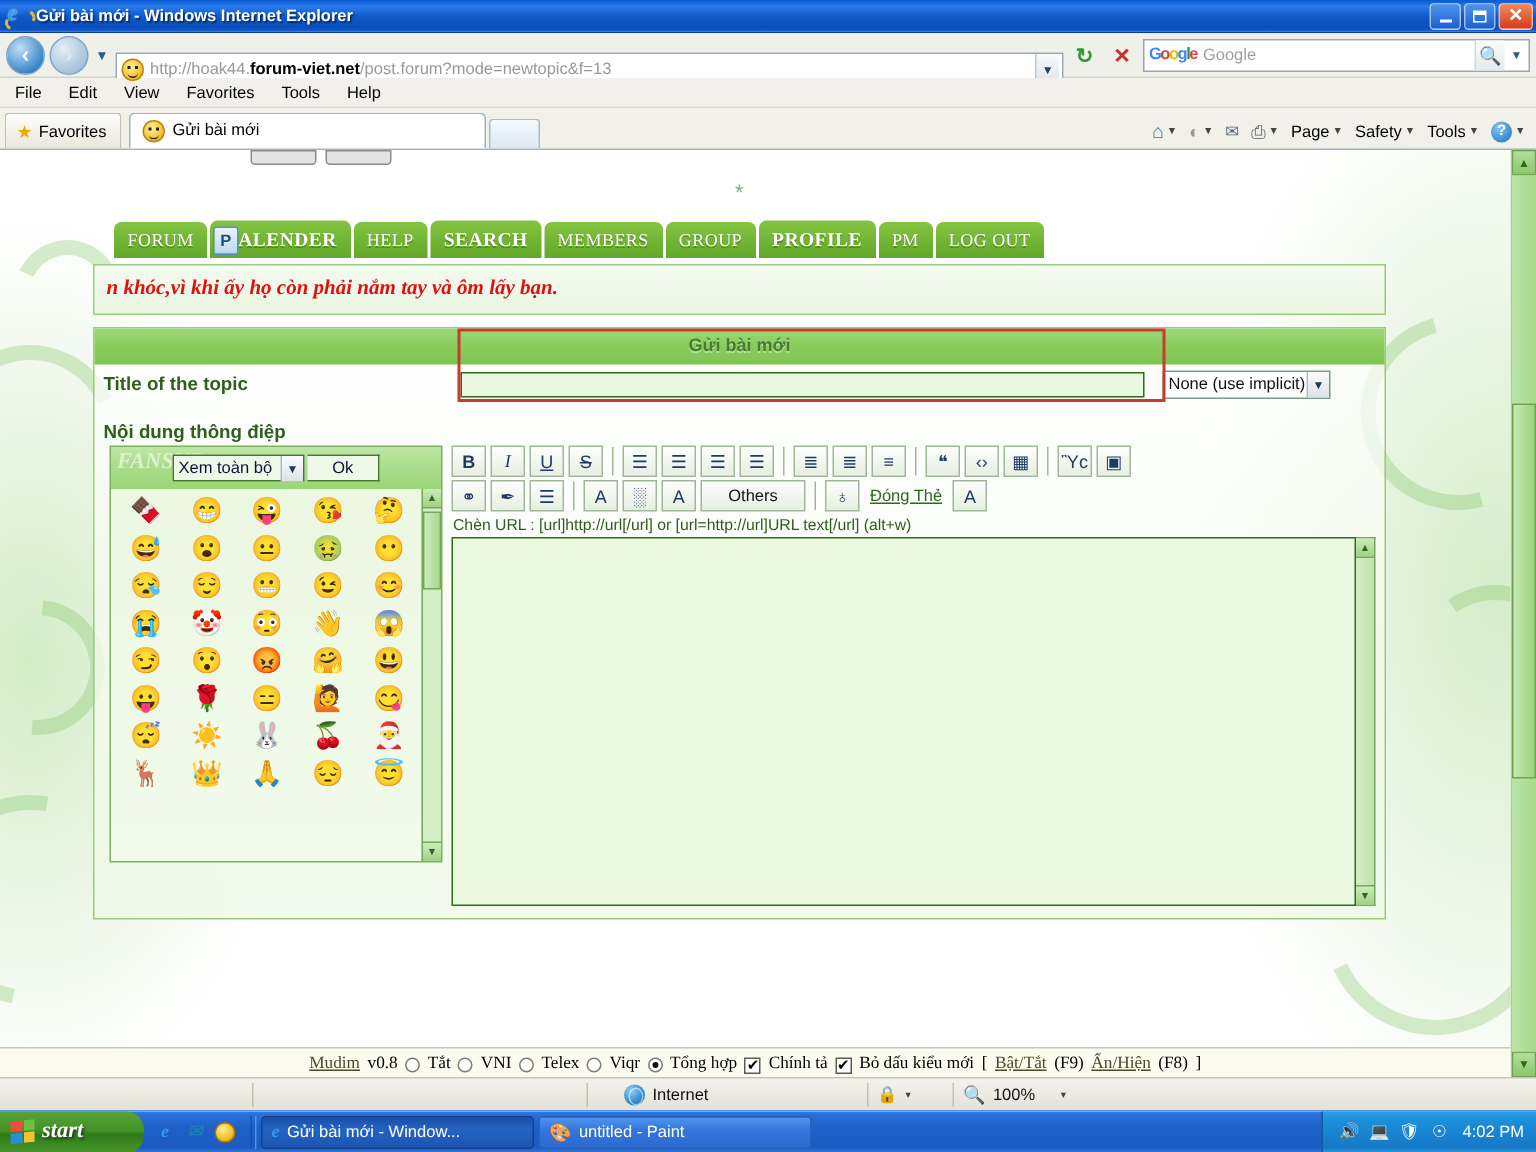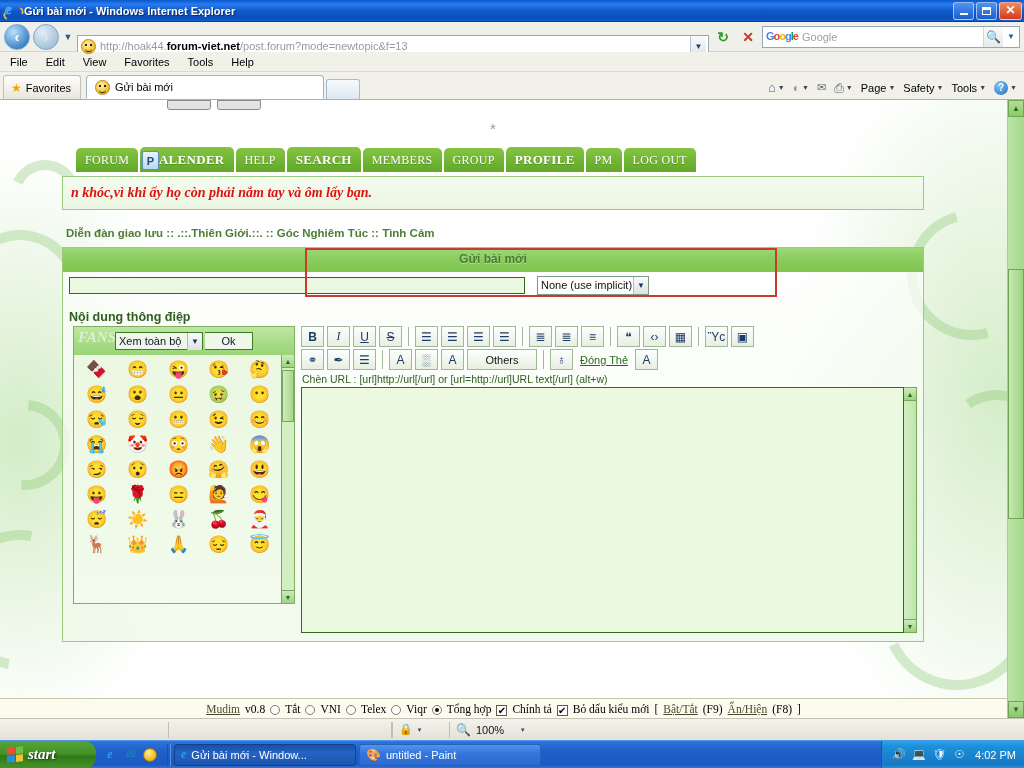--- a/index.html
+++ b/index.html
@@ -671,31 +671,31 @@
           <span class="ftab big">PROFILE</span>
           <span class="ftab">PM</span>
           <span class="ftab">LOG OUT</span>
           <span class="pbadge">P</span>
         </div>
 
         <div class="banner">
           <span class="banner-text">n khóc,vì khi ấy họ còn phải nắm tay và ôm lấy bạn.</span>
         </div>
 
-        <div class="crumb">Diễn đàn giao lưu  :: .::.Thiên Giới.::. :: Góc Nghiêm Túc :: Tình Cảm</div>
 
         <div class="panel">
           <span class="fansub">FANSUB</span>
 
           <div class="panelhdr">
             <span class="hdrtext">Gửi bài mới</span>
           </div>
           <span class="redbox"></span>
 
           <div class="frow">
+            <span class="flabel">Title of the topic</span>
             <span class="ftext title"></span>
             <span class="fsel">
               <span class="lbl">None (use implicit)</span>
               <span class="selcaret">▼</span>
             </span>
           </div>
 
 
           <div class="frow" style="align-items:flex-end;padding-bottom:0">
             <span class="flabel">Nội dung thông điệp</span>
@@ -848,20 +848,24 @@
       </span>
       <span class="psbtn">▼</span>
     </div>
   </div>
 
   <div class="statusbar">
     <span class="sb-cell" style="width:168px"></span>
     <span class="sb-div"></span>
     <span class="sb-cell" style="width:222px"></span>
     <span class="sb-div"></span>
+    <span class="sb-cell" style="width:186px;padding-left:24px">
+      <span class="globe"></span>
+      <span>Internet</span>
+    </span>
     <span class="sb-div"></span>
     <span class="sb-cell" style="width:56px">
       <span style="color:#5A6B7A">🔒</span>
       <span class="cmdcaret">▾</span>
     </span>
     <span class="sb-div"></span>
     <span class="sb-cell" style="flex:1 1 auto">
       <span class="zoomic">🔍</span>
       <span>100%</span>
       <span class="cmdcaret" style="margin-left:12px">▾</span>

